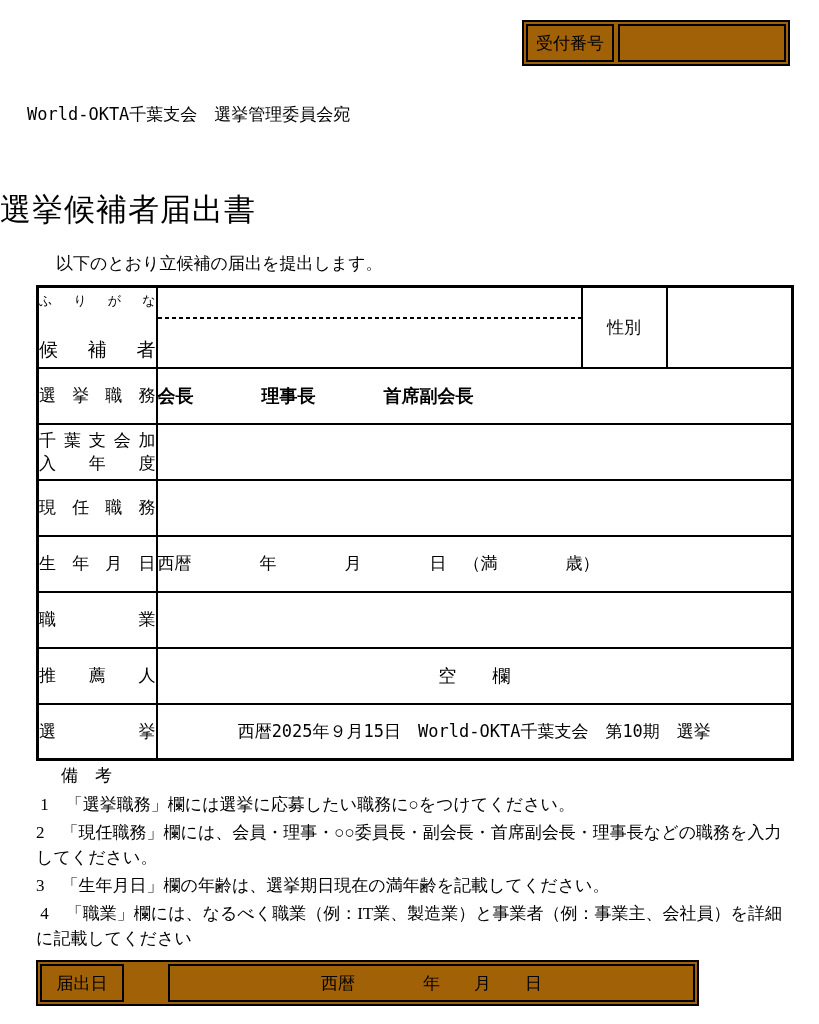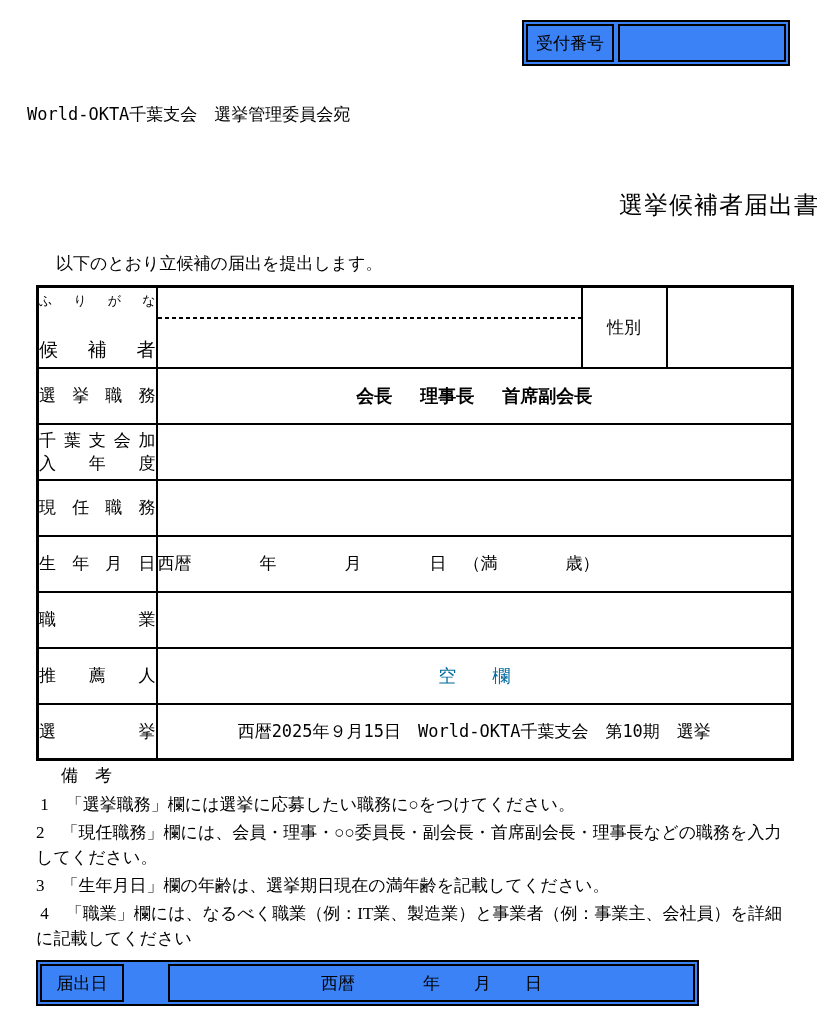--- a/index.html
+++ b/index.html
@@ -14,21 +14,21 @@
     overflow: hidden;
   }
 
   
   .sep-box {
     position: absolute;
     border: 2px solid #000;
     padding: 2px;
     display: flex;
     gap: 4px;
-    background: #3b82f6;
+    background: #a16207;
   }
   .sep-cell {
     border: 2px solid #000;
     display: flex;
     align-items: center;
     justify-content: center;
     font-size: 17px;
     white-space: pre;
   }
   .reception-box { left: 522px; top: 20px; width: 268px; height: 46px; }
@@ -40,21 +40,21 @@
   .submission-box .valcell { flex: 1; margin-left: 40px; }
 
   
   .addressee {
     position: absolute; left: 27px; top: 103px;
     font-family: "DejaVu Sans Mono", "Liberation Mono", monospace;
     font-size: 17px; white-space: pre;
   }
   .doc-title {
     position: absolute; left: 0; top: 189px; width: 100%;
-    text-align: right; font-size: 24px; font-weight: normal;
+    text-align: left; font-size: 31px; font-weight: normal;
     letter-spacing: 1px;
   }
   .intro {
     position: absolute; left: 56px; top: 252px;
     font-size: 17px;
   }
 
   
   table.main {
     position: absolute; left: 36px; top: 285px;
@@ -77,33 +77,33 @@
   .furigana-area { height: 28px; }
   .dash-line {
     height: 2px; margin: 0;
     background: repeating-linear-gradient(90deg, #000 0 4px, transparent 4px 7px);
   }
   .candidate-area { height: 47px; }
 
   td.gender-lbl { text-align: center; font-size: 17px; }
 
   td.opts-cell { text-align: center; }
-  .opts-wrap { display: flex; justify-content: center; gap: 28px; }
+  .opts-wrap { display: flex; justify-content: flex-start; gap: 68px; }
   .opt {
     font-family: "Liberation Sans", "DejaVu Sans", sans-serif;
     font-weight: bold; font-size: 18px;
   }
 
   td.birth-val { padding-left: 12px; font-size: 17px; white-space: pre; }
 
   .recommender-lbl { font-size: 14px; }
   td.blank-val {
     text-align: center;
     font-family: Liberation Mono, monospace;
-    font-size: 18px; color: #0369a1; white-space: pre; margin-left: 26px;
+    font-size: 18px; color: #000000; white-space: pre; margin-left: 26px;
   }
 
   td.election-val {
     text-align: center; white-space: pre;
     font-family: "DejaVu Sans Mono", "Liberation Mono", monospace;
     font-size: 17px;
   }
 
   
   .notes { position: absolute; left: 36px; top: 763px; width: 756px; font-size: 17px; line-height: 25px; }

